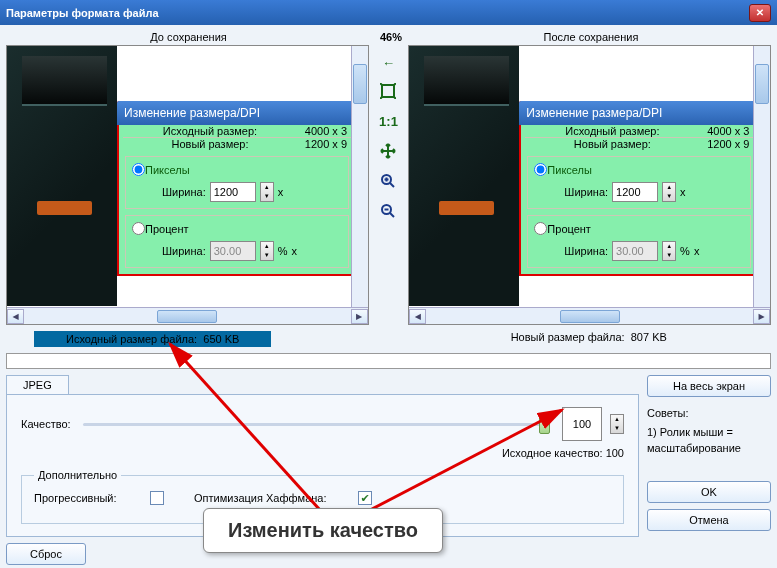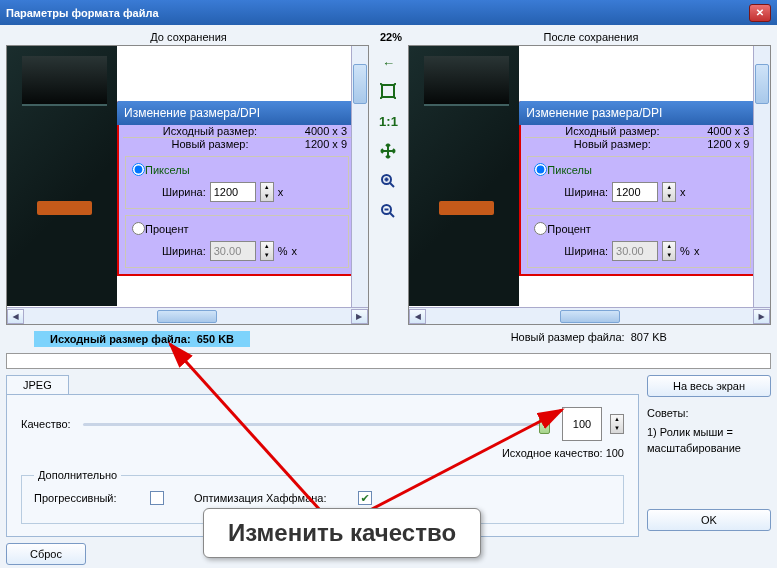--- a/index.html
+++ b/index.html
@@ -18,21 +18,21 @@
 .preview-row { display: flex; height: 280px; }
 .preview-pane { width: 365px; border: 1px solid #888; background: #fff; position: relative; overflow: hidden; }
 .center-tools { width: 40px; display: flex; flex-direction: column; align-items: center; gap: 6px; padding-top: 4px; }
 .tool-btn { width: 24px; height: 24px; display: flex; align-items: center; justify-content: center; color: #1a6a1a; font-weight: bold; font-size: 13px; border-radius: 2px; }
 .tool-btn svg { width: 16px; height: 16px; stroke: #1a6a1a; stroke-width: 2; fill: none; }
 
 .preview-img { position: absolute; left: 0; top: 0; width: 110px; height: 260px; background: linear-gradient(135deg,#1a2d2d 0%,#0d1818 60%); }
 .preview-img::after { content:""; position:absolute; left:30px; top:155px; width:55px; height:14px; background:#c55a1a; border-radius:2px; }
 .preview-img .car-edge { position:absolute; left:15px; top:10px; width:85px; height:50px; background:linear-gradient(#2a3535,#050808); border-bottom:2px solid #406060; }
 
-.inner-dialog { position: absolute; left: 110px; top: 55px; width: 240px; background: #c4b5fd; border: 2px solid #d00; border-radius: 2px 2px 0 0; }
+.inner-dialog { position: absolute; left: 110px; top: 55px; width: 240px; background: #86efac; border: 2px solid #d00; border-radius: 2px 2px 0 0; }
 .inner-dialog .inner-title { background: linear-gradient(#4a88da,#2b63b2); color: #fff; padding: 5px 7px; font-size: 12px; border-top-left-radius: 2px; border-top-right-radius: 2px; margin: -2px -2px 0 -2px; }
 .inner-row { display: flex; align-items: center; padding: 0 8px; }
 .inner-row .lbl { flex: 1; text-align: center; }
 .inner-row .val { width: 54px; text-align: right; }
 .inner-sep { height: 1px; background: #ccc8b5; margin: 0 4px; }
 
 .radio-section { margin: 6px; padding: 6px; border: 1px solid #ccc8b5; }
 .radio-lbl { color: #0a5a0a; }
 .radio-line { display: flex; align-items: center; }
 .field-line { margin-top: 6px; display: flex; align-items: center; gap: 4px; padding-left: 30px; }
@@ -41,21 +41,21 @@
 .spinner-btn { width: 14px; height: 20px; border: 1px solid #888; background: linear-gradient(#f8f8f8,#d8d8d8); display:flex; flex-direction:column; font-size:6px; line-height:9px; align-items:center; justify-content:center; }
 
 .pane-scrollbar { position: absolute; right: 0; top: 0; bottom: 17px; width: 17px; background: #e7effa; border-left: 1px solid #aac; }
 .pane-scrollbar .thumb { position:absolute; top:18px; height:40px; left:1px; right:1px; background: linear-gradient(#cfe3f8,#a8c8ea); border:1px solid #7ba5d6; border-radius:2px;}
 .pane-hscroll { position: absolute; left: 0; right: 0; bottom: 0; height: 17px; background: #e7effa; border-top: 1px solid #aac; display:flex; align-items:center;}
 .pane-hscroll .arrow { width:17px; height:15px; border:1px solid #aac; background:linear-gradient(#f5faff,#d5e7f8); display:flex; align-items:center; justify-content:center; font-size:8px; color:#446;}
 .pane-hscroll .hthumb { margin:0 auto; width:60px; height:13px; background:linear-gradient(#cfe3f8,#a8c8ea); border:1px solid #7ba5d6; border-radius:2px;}
 
 .file-size-row { display: flex; margin-top: 6px; gap: 8px; }
 .file-size-cell { flex: 1; text-align: center; }
-.file-size-highlight { background: #7dd3fc; padding: 2px 16px; display: inline-block; font-weight: bold; }
+.file-size-highlight { background: #0369a1; padding: 2px 32px; display: inline-block; }
 
 .ratio-bar { height: 16px; border: 1px solid #999; background: #fff; margin: 6px 0; position: relative; }
 .ratio-bar .full { position: absolute; left: 1px; right: 1px; top: 1px; bottom: 1px; background: #fff; }
 
 .lower-row { display: flex; gap: 8px; }
 .lower-left { flex: 1; }
 .lower-right { width: 124px; }
 
 .tab-panel { border: 1px solid #9fb8d6; background: #f4f8fd; position: relative; }
 .tab-head { position: relative; top: 0; left: 0; display: flex; }
@@ -77,36 +77,36 @@
 .combo { height: 20px; border: 1px solid #888; background: #fff; padding: 0 3px; }
 .combo.yellow { background: #ffffa0; }
 .chk { width: 14px; height: 14px; border: 1px solid #6a8ab5; background: #fff; display: inline-flex; align-items:center; justify-content:center; color:#2a7a2a; font-size:11px; }
 
 .btn { height: 22px; padding: 0 14px; border: 1px solid #7a9ac5; background: linear-gradient(#fefeff, #e2eefb); border-radius: 3px; display:inline-flex; align-items:center; justify-content:center; min-width:80px;}
 .btn.wide { width: 100%; margin-bottom: 6px; }
 .bottom-btns { display:flex; gap:8px; margin-top:6px; justify-content:space-between;}
 .right-col-inner { display:flex; flex-direction:column; height:100%;}
 .tips { font-size: 10.5px; line-height: 1.45; margin-top: 6px; }
 
-.overlay-callout { position: absolute; left: 203px; top: 508px; background: #fff; border: 1px solid #888; border-radius: 6px; padding: 10px 24px; font-size: 24px; font-weight: bold; color: #333; box-shadow: 2px 2px 5px rgba(0,0,0,.3); }
+.overlay-callout { position: absolute; left: 203px; top: 508px; background: #fff; border: 1px solid #888; border-radius: 6px; padding: 10px 24px; font-size: 20px; font-weight: bold; color: #333; box-shadow: 2px 2px 5px rgba(0,0,0,.3); }
 .arrow-svg { position: absolute; pointer-events: none; }
 </style>
 </head>
 <body>
 
 <div class="titlebar">
   <span>Параметры формата файла</span>
   <div class="close">✕</div>
 </div>
 
 <div class="body-area">
 
   <div class="header-row">
     <div class="lbl-left">До сохранения</div>
-    <div class="lbl-mid">22%</div>
+    <div class="lbl-mid">46%</div>
     <div class="lbl-right">После сохранения</div>
   </div>
 
   <div class="preview-row">
 
     <div class="preview-pane">
       <div class="preview-img">
           <div class="car-edge"></div>
         </div>
       <div class="inner-dialog">
@@ -288,20 +288,21 @@
 
     <div class="lower-right">
       <div class="right-col-inner">
         <button class="btn wide">На весь экран</button>
         <div style="margin-top:4px;">Советы:</div>
         <div class="tips">
           <div>1) Ролик мыши = масштабирование</div>
         </div>
         <div style="flex:1"></div>
         <button class="btn wide">OK</button>
+        <button class="btn wide">Отмена</button>
       </div>
     </div>
   </div>
 
   <div class="bottom-btns">
     <button class="btn">Сброс</button>
     <span></span>
   </div>
 </div>
 

